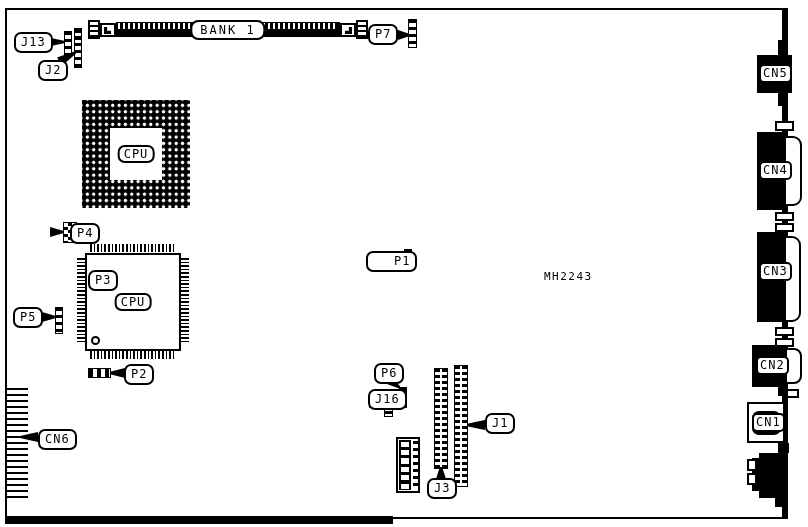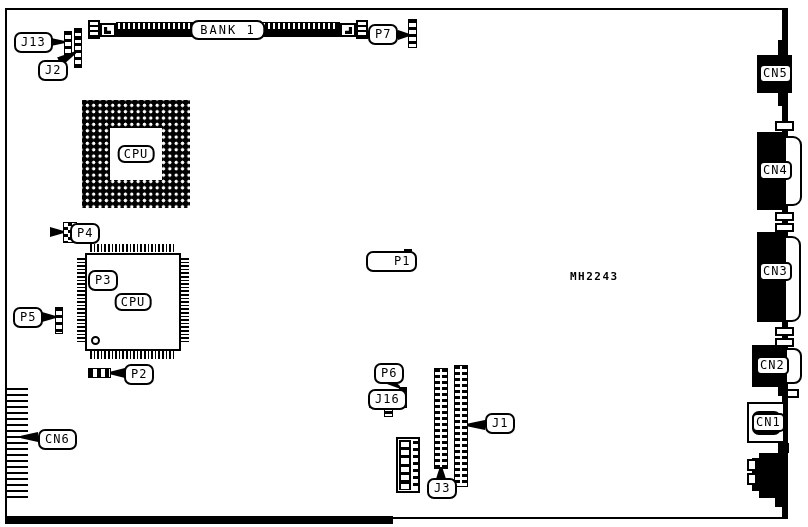--- a/index.html
+++ b/index.html
@@ -128,21 +128,21 @@
   <div class="wedge w-l" style="left:110px;top:368px;width:15px;height:10px;"></div>
 
   <div class="abs" style="left:5px;top:388px;width:23px;height:113px;background:repeating-linear-gradient(180deg,#000 0 1.6px,#fff 1.6px 6px);border-left:2px solid #000;box-sizing:border-box;"></div>
   <div class="callout" style="left:38px;top:429px;">CN6</div>
   <div class="wedge w-l" style="left:21px;top:432px;width:17px;height:10px;"></div>
 
   <div class="pinstrip" style="left:404px;top:249px;width:8px;height:22px;"></div>
   <div class="callout" style="left:366px;top:251px;padding-left:26px;">P1</div>
   <div class="wedge w-r" style="left:393px;top:256px;width:12px;height:10px;"></div>
 
-  <div class="parttext" style="left:570px;top:270px;font-weight:bold;">MH2243</div>
+  <div class="parttext" style="left:544px;top:270px;">MH2243</div>
 
 
   <div class="pinstrip" style="left:399px;top:387px;width:8px;height:21px;"></div>
   <div class="pinstrip" style="left:384px;top:389px;width:9px;height:28px;"></div>
   <div class="callout" style="left:374px;top:363px;">P6</div>
   <div class="wedge w-r" style="left:386px;top:379px;width:15px;height:9px;transform:rotate(32deg);"></div>
   <div class="callout" style="left:336px;top:389px;margin-left:32px;">J16</div>
   <div class="wedge w-r" style="left:369px;top:398px;width:16px;height:10px;"></div>
 
   <div class="abs" style="left:396px;top:437px;width:24px;height:56px;border:2px solid #000;box-sizing:border-box;background:#fff;">

